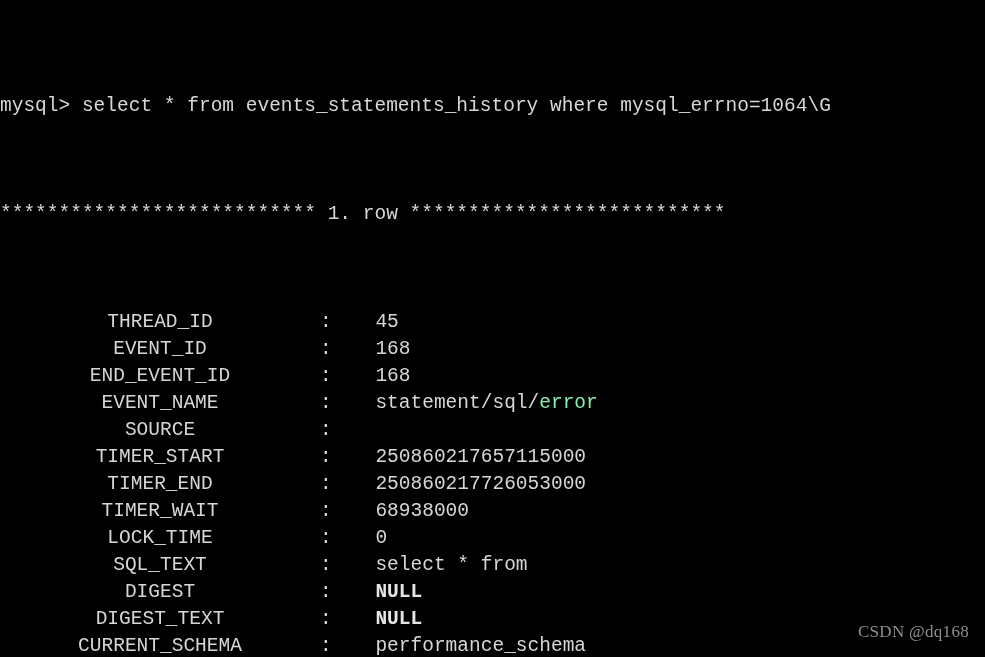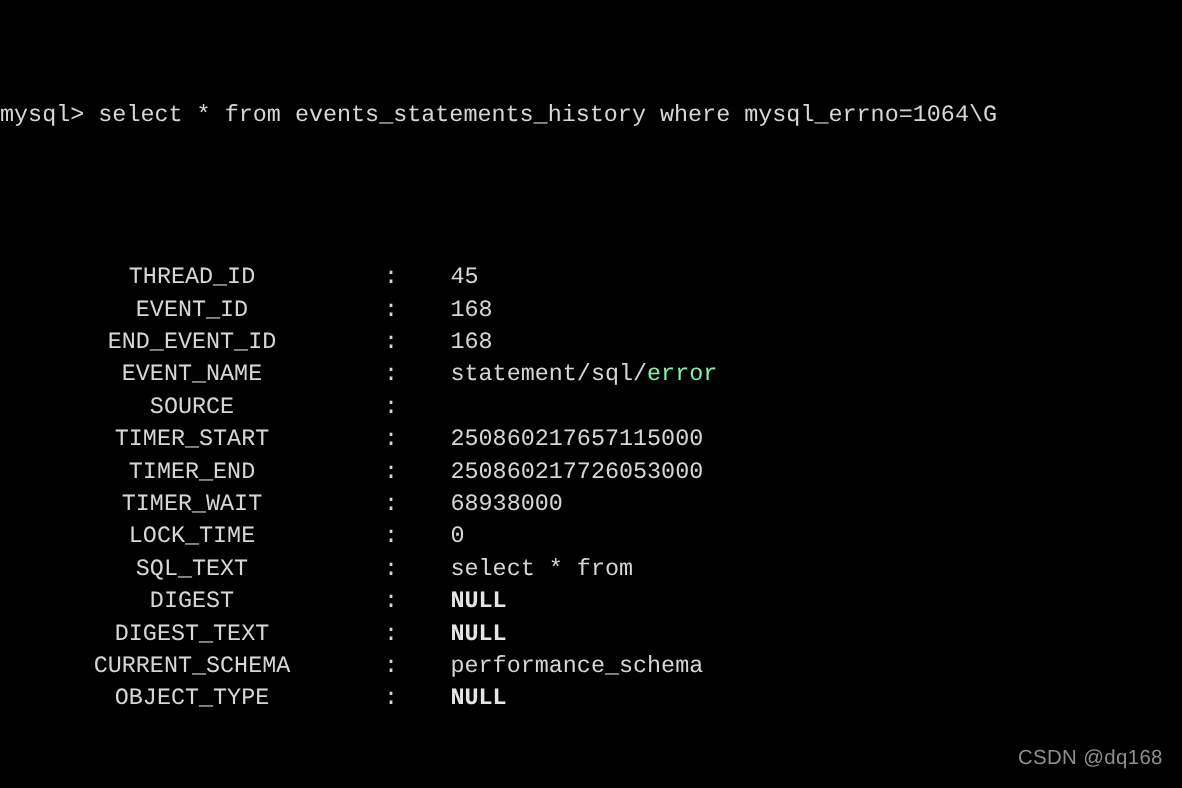--- a/index.html
+++ b/index.html
@@ -11,21 +11,21 @@
   }
   #terminal {
     position: relative;
     width: 985px;
     height: 657px;
     background: #000000;
     font-family: "Liberation Mono", "DejaVu Sans Mono", monospace;
     font-size: 19.5px;
     line-height: 27px;
     color: #d6d6d6;
-    padding-top: 2px;
+    padding-top: 12px;
     letter-spacing: 0px;
     white-space: pre;
   }
   .line {
     height: 27px;
     display: block;
     white-space: pre;
   }
   .label {
     display: inline-block;
@@ -36,31 +36,32 @@
   .val { white-space: pre; margin-left: 32px; }
   .c-null   { color: #e5e5e5; font-weight: bold; }
   .c-err    { color: #86efac; }
   .c-plain  { color: #d6d6d6; }
   .c-stars  { color: #d6d6d6; }
   .colon    { color: #d6d6d6; }
   #watermark {
     position: absolute;
     right: 16px;
     bottom: 12px;
-    font-family: Liberation Sans, sans-serif;
+    font-family: Liberation Serif, serif;
     font-size: 17px;
     color: #8f8f8f;
     letter-spacing: 0.3px;
     white-space: pre;
   }
 </style>
 </head>
 <body>
 
 <div id="terminal">
 
   <div class="line"><span class="c-plain">mysql&gt; select * from events_statements_history where mysql_errno=1064\G</span></div>
 
+  <div class="line"><span class="c-stars">*************************** 1. row ***************************</span></div>
 
   <div id="rows"><div class="line"><span class="label c-plain">THREAD_ID</span><span class="colon">: </span><span class="val c-plain">45</span></div><div class="line"><span class="label c-plain">EVENT_ID</span><span class="colon">: </span><span class="val c-plain">168</span></div><div class="line"><span class="label c-plain">END_EVENT_ID</span><span class="colon">: </span><span class="val c-plain">168</span></div><div class="line"><span class="label c-plain">EVENT_NAME</span><span class="colon">: </span><span class="val c-plain"><span class="c-plain">statement/sql/</span><span class="c-err">error</span><span class="c-plain"></span></span></div><div class="line"><span class="label c-plain">SOURCE</span><span class="colon">: </span><span class="val c-plain"></span></div><div class="line"><span class="label c-plain">TIMER_START</span><span class="colon">: </span><span class="val c-plain">250860217657115000</span></div><div class="line"><span class="label c-plain">TIMER_END</span><span class="colon">: </span><span class="val c-plain">250860217726053000</span></div><div class="line"><span class="label c-plain">TIMER_WAIT</span><span class="colon">: </span><span class="val c-plain">68938000</span></div><div class="line"><span class="label c-plain">LOCK_TIME</span><span class="colon">: </span><span class="val c-plain">0</span></div><div class="line"><span class="label c-plain">SQL_TEXT</span><span class="colon">: </span><span class="val c-plain">select * from</span></div><div class="line"><span class="label c-plain">DIGEST</span><span class="colon">: </span><span class="val c-null">NULL</span></div><div class="line"><span class="label c-plain">DIGEST_TEXT</span><span class="colon">: </span><span class="val c-null">NULL</span></div><div class="line"><span class="label c-plain">CURRENT_SCHEMA</span><span class="colon">: </span><span class="val c-plain">performance_schema</span></div><div class="line"><span class="label c-plain">OBJECT_TYPE</span><span class="colon">: </span><span class="val c-null">NULL</span></div></div>
 
   <div id="watermark">CSDN @dq168</div>
 </div>
 
 </body></html>

